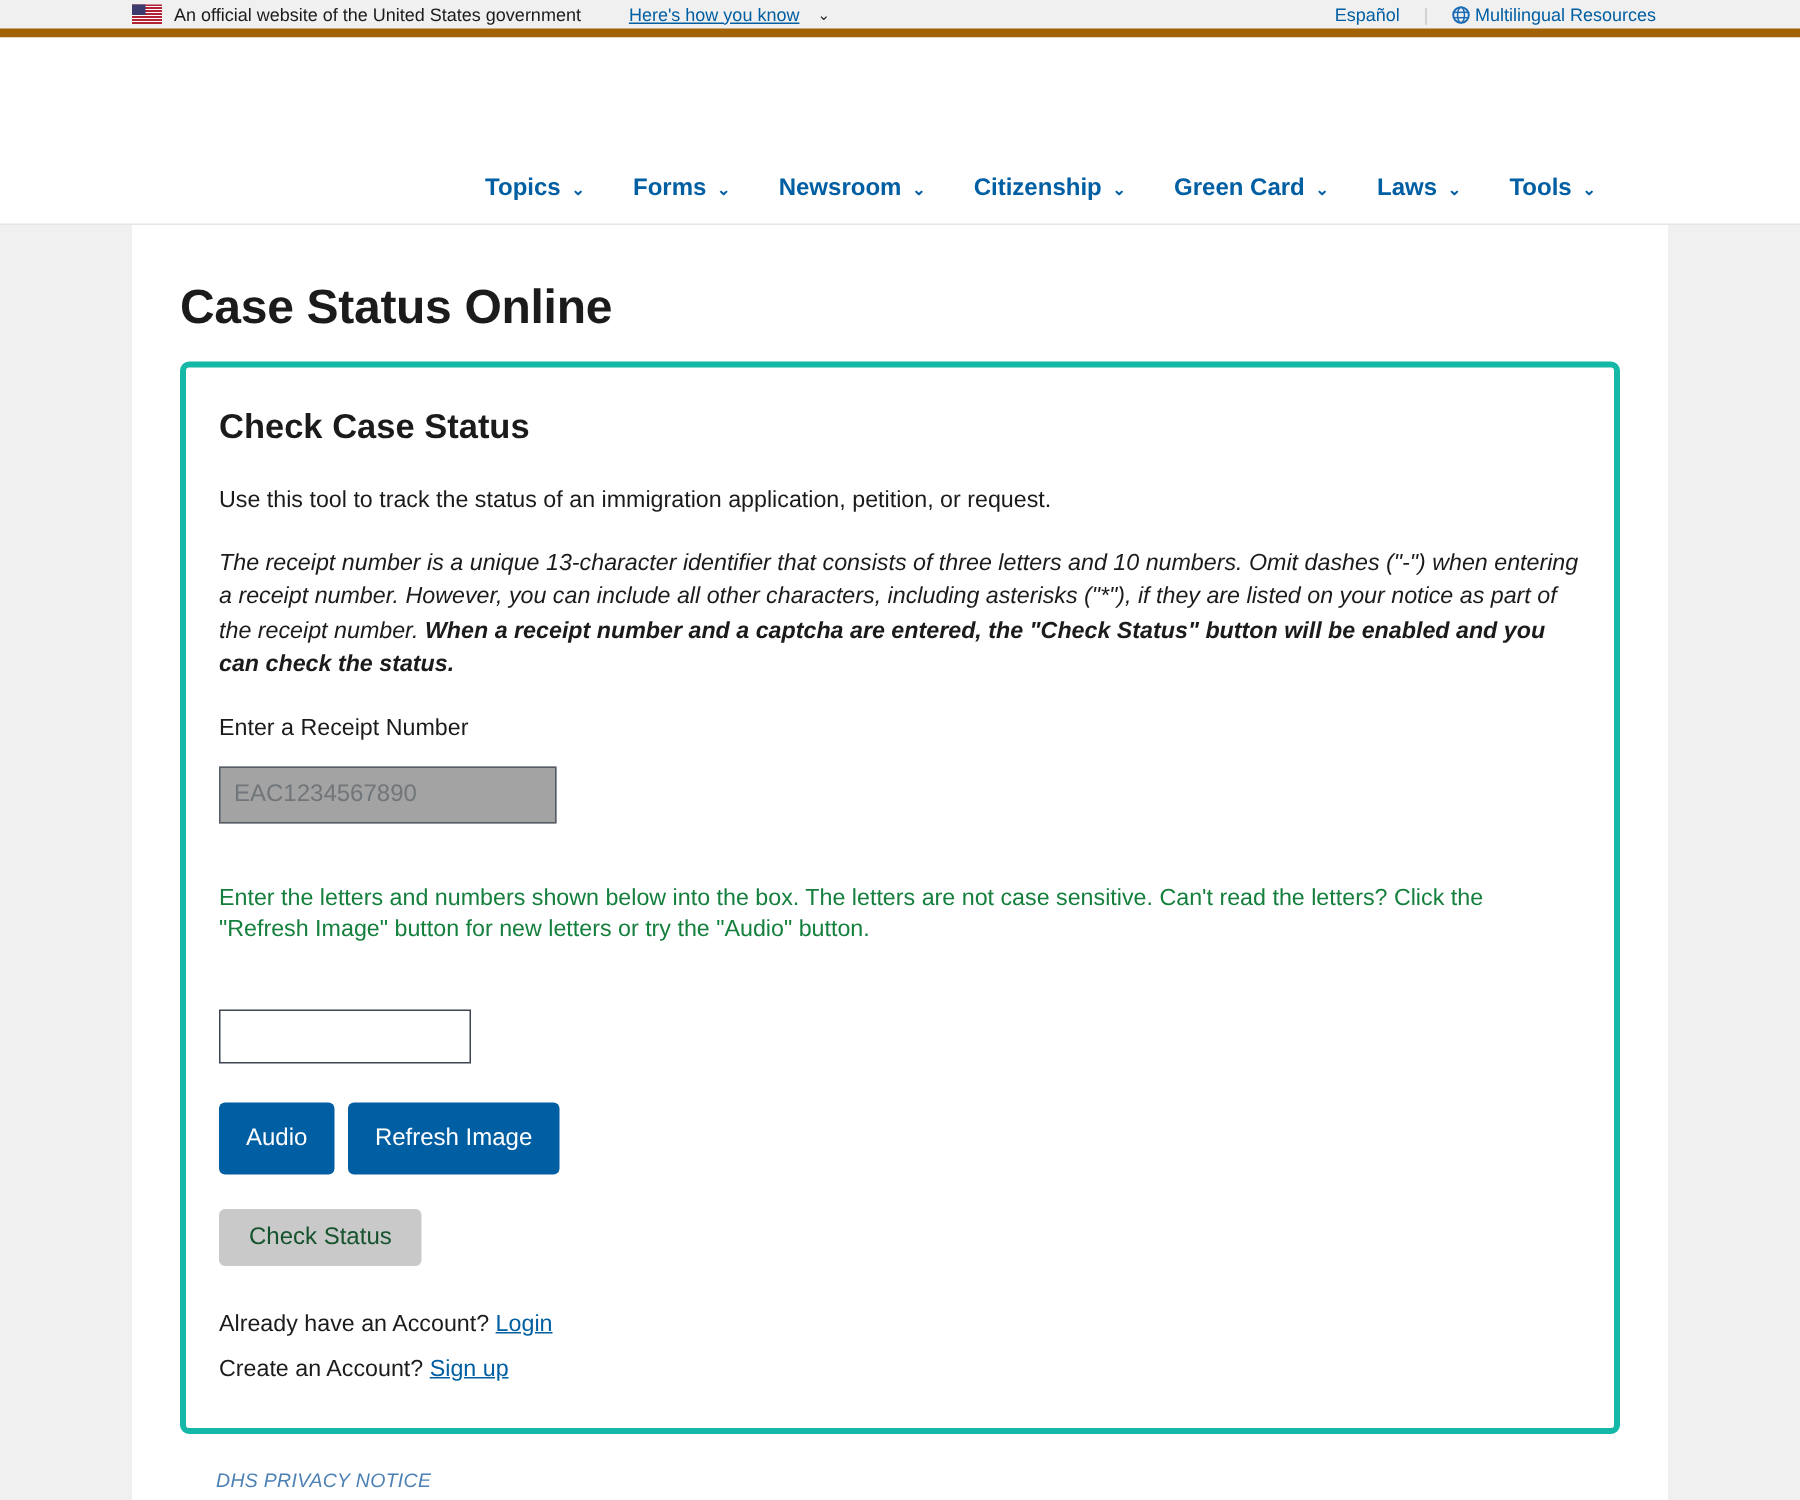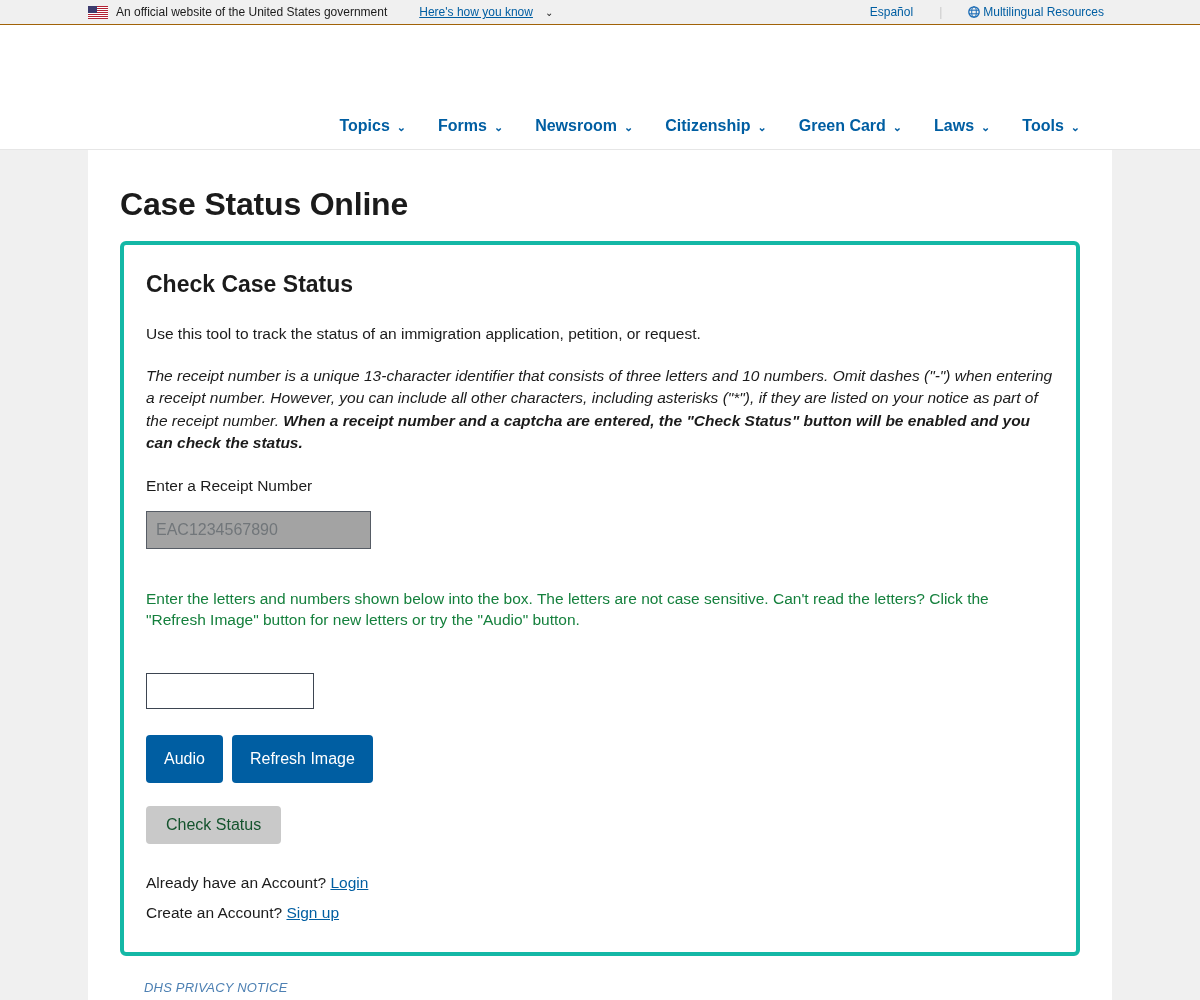--- a/index.html
+++ b/index.html
@@ -18,21 +18,21 @@
   }
 
   
   .gov-banner {
     background: #f0f0f0;
     height: 25px;
     display: flex;
     align-items: center;
     padding: 0 96px 0 88px;
     font-size: 12px;
-    border-bottom: 1px solid #a16207;
+    border-bottom: 6px solid #a16207;
   }
   .banner-left {
     display: flex;
     align-items: center;
     gap: 8px;
     flex: 1;
   }
   .flag-icon {
     width: 20px;
     height: 13px;
@@ -69,21 +69,21 @@
   .chev {
     display: inline-block;
     font-size: 10px;
     margin-left: 4px;
     color: #1b1b1b;
     text-decoration: none;
   }
   .banner-right {
     display: flex;
     align-items: flex-start;
-    gap: 26px;
+    gap: 16px;
     font-size: 12px;
   }
   .banner-right a {
     color: #005ea2;
     text-decoration: none;
     cursor: pointer;
     white-space: nowrap;
   }
   .banner-sep {
     color: #c9c9c9;
@@ -103,21 +103,21 @@
   }
   .logo-slot {
     position: absolute;
     left: 88px;
     top: 20px;
     width: 260px;
     height: 60px;
   }
   .main-nav {
     position: absolute;
-    right: 104px;
+    right: 120px;
     bottom: 8px;
     display: flex;
     align-items: center;
     gap: 0;
   }
   .nav-item {
     color: #005ea2;
     font-size: 16px;
     font-weight: bold;
     padding: 6px 16px;

